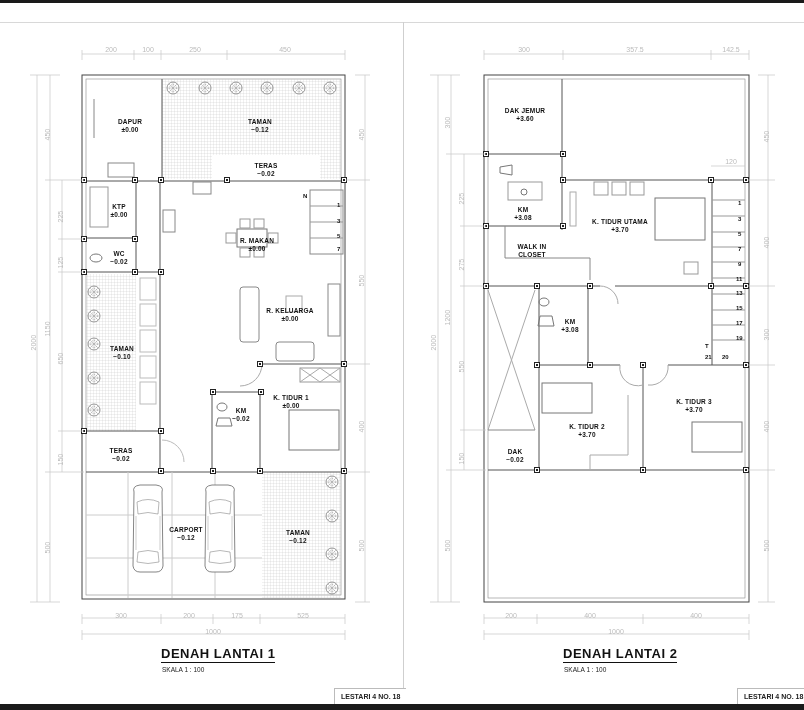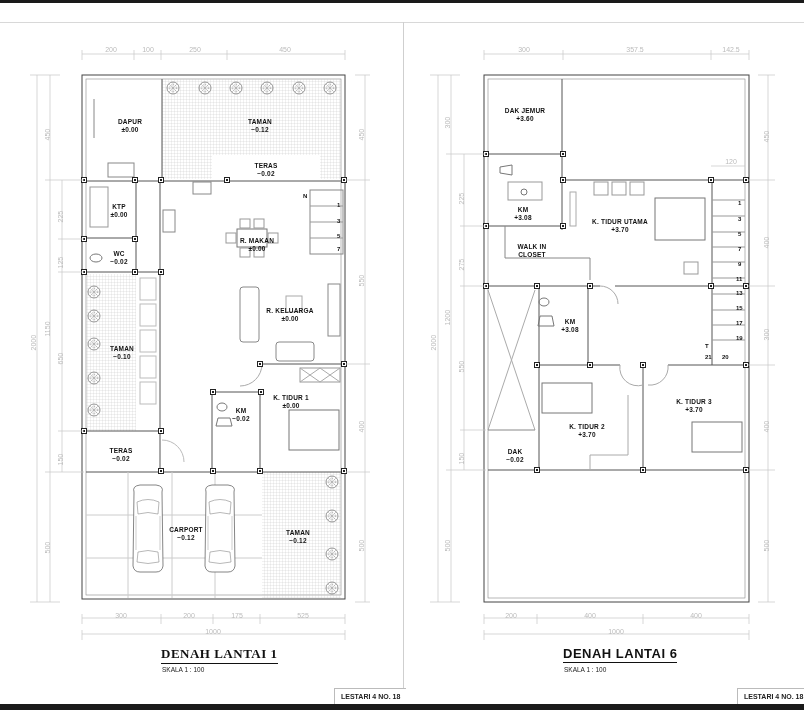--- a/index.html
+++ b/index.html
@@ -356,21 +356,21 @@
   <div class="dimv" style="left:45px;top:204px;width:30px;">225</div>
   <div class="dimv" style="left:45px;top:250px;width:30px;">125</div>
   <div class="dimv" style="left:45px;top:346px;width:30px;">650</div>
   <div class="dimv" style="left:45px;top:447px;width:30px;">150</div>
 
   <div class="dimv" style="left:346px;top:122px;width:30px;">450</div>
   <div class="dimv" style="left:346px;top:268px;width:30px;">550</div>
   <div class="dimv" style="left:346px;top:414px;width:30px;">400</div>
   <div class="dimv" style="left:346px;top:533px;width:30px;">500</div>
 
-  <div class="title" style="left:161px;top:646px;font-family:Liberation Serif, serif;">DENAH LANTAI 1</div>
+  <div class="title" style="left:161px;top:646px;">DENAH LANTAI 1</div>
   <div class="scale" style="left:162px;top:666px;">SKALA 1 : 100</div>
   <div class="stamp" style="left:334px;top:688px;">LESTARI 4 NO. 18</div>
 </div>
 
 <div>
   <div class="lbl" style="left:500px;top:107px;width:50px;"><span>DAK JEMUR</span><br><span>+3.60</span></div>
   <div class="lbl" style="left:508px;top:206px;width:30px;"><span>KM</span><br><span>+3.08</span></div>
   <div class="lbl" style="left:512px;top:243px;width:40px;">WALK IN
 CLOSET</div>
   <div class="lbl" style="left:585px;top:218px;width:70px;"><span>K. TIDUR UTAMA</span><br><span>+3.70</span></div>
@@ -411,18 +411,18 @@
   <div class="dimv" style="left:446px;top:252px;width:30px;">275</div>
   <div class="dimv" style="left:446px;top:354px;width:30px;">550</div>
   <div class="dimv" style="left:446px;top:446px;width:30px;">150</div>
 
   <div class="dimv" style="left:751px;top:124px;width:30px;">450</div>
   <div class="dimv" style="left:751px;top:230px;width:30px;">400</div>
   <div class="dimv" style="left:751px;top:322px;width:30px;">300</div>
   <div class="dimv" style="left:751px;top:414px;width:30px;">400</div>
   <div class="dimv" style="left:751px;top:533px;width:30px;">500</div>
 
-  <div class="title" style="left:563px;top:646px;">DENAH LANTAI 6</div>
+  <div class="title" style="left:563px;top:646px;">DENAH LANTAI 2</div>
   <div class="scale" style="left:564px;top:666px;">SKALA 1 : 100</div>
   <div class="stamp" style="left:737px;top:688px;">LESTARI 4 NO. 18</div>
 </div>
 
 <div class="botbar"></div>
 
 </body></html>

